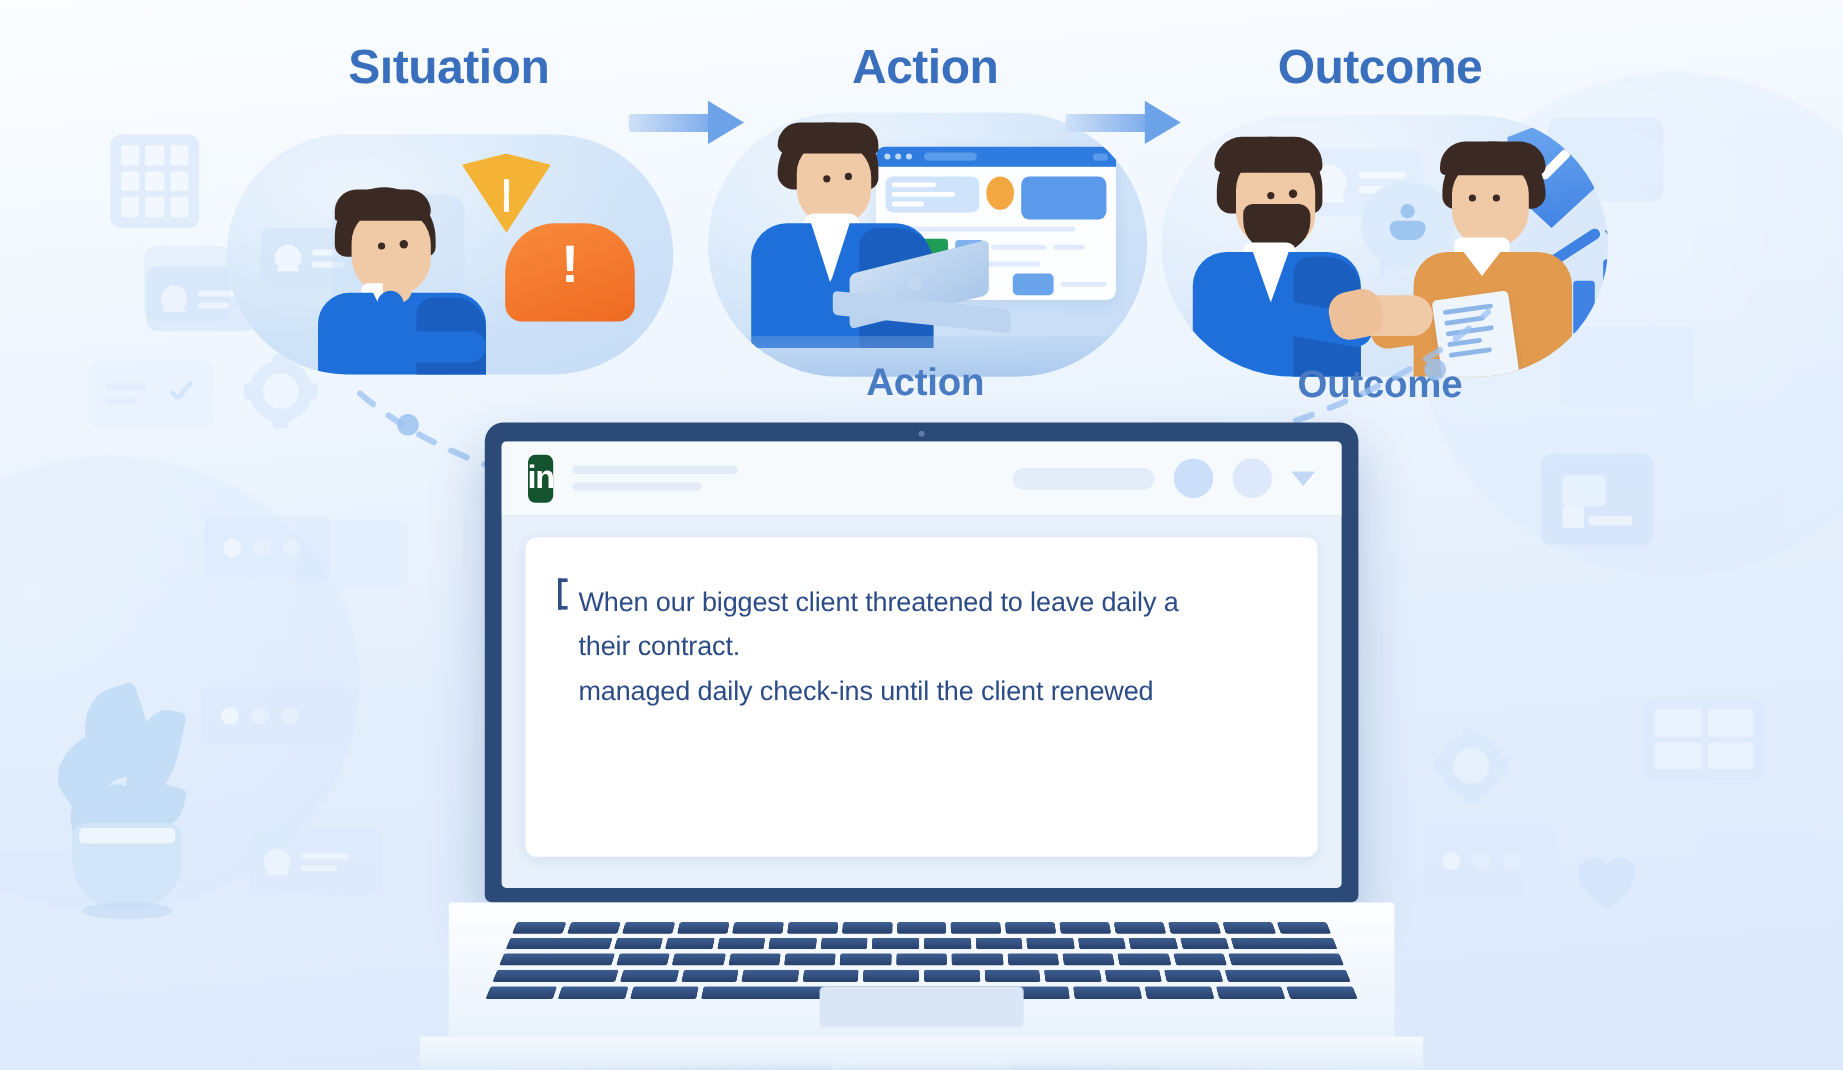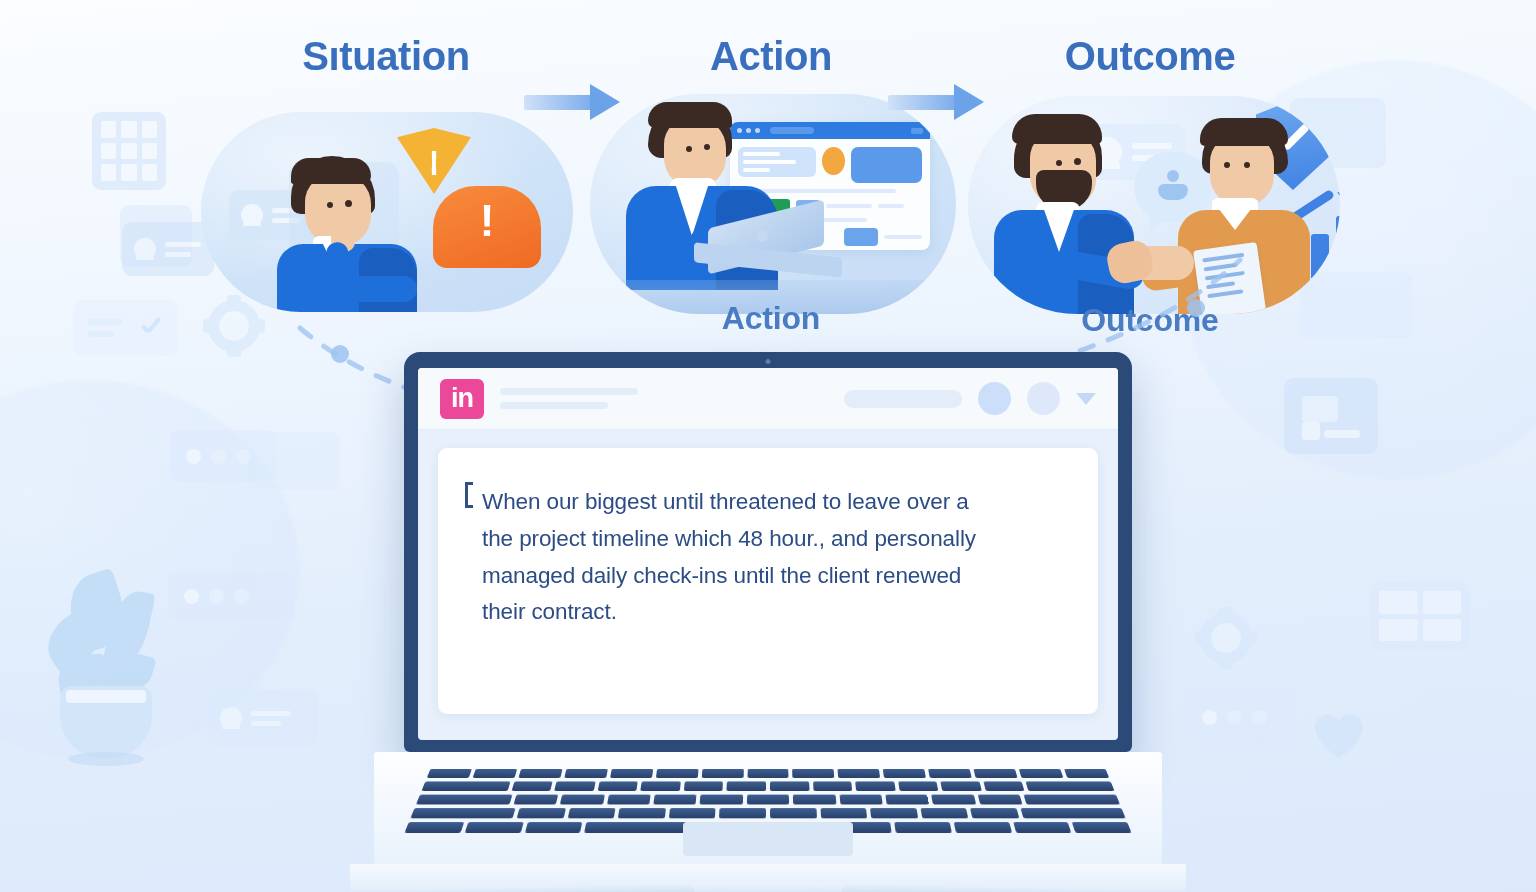--- a/index.html
+++ b/index.html
@@ -175,21 +175,21 @@
     width:728px; height:400px; background:#2c4a77; border-radius:16px 16px 6px 6px;
     padding:16px 14px 12px 14px; position:relative;
     box-shadow:0 22px 44px rgba(45,85,145,.28);
   }
   .cam { position:absolute; left:50%; top:7px; transform:translateX(-50%);
          width:5px; height:5px; border-radius:50%; background:#5f7da8; }
   .screen { width:100%; height:100%; background:#e7f0fb; border-radius:4px; overflow:hidden;
             display:flex; flex-direction:column; }
   .topbar { height:62px; background:#f7fafd; display:flex; align-items:center;
             padding:0 22px; gap:16px; border-bottom:1px solid #e2ecf8; flex:none; }
-  .li-logo { width:44px; height:40px; border-radius:6px; background:#ec4899; position:relative; flex:none; }
+  .li-logo { width:21px; height:40px; border-radius:6px; background:#14532d; position:relative; flex:none; }
   .li-logo span { position:absolute; color:#fff; font-weight:700; font-size:27px;
                   left:50%; top:50%; transform:translate(-50%,-52%); letter-spacing:-1px;
                   font-family:"Liberation Sans",sans-serif; }
   .nav-lines { display:flex; flex-direction:column; gap:7px; }
   .nav-lines b { display:block; height:7px; border-radius:4px; background:#e3ecf9; }
   .nav-lines b:nth-child(1){ width:138px; }
   .nav-lines b:nth-child(2){ width:108px; }
   .topbar .spacer { flex:1; }
   .search-pill { width:118px; height:18px; border-radius:9px; background:#e3ecf9; }
   .avatar-c { width:33px; height:33px; border-radius:50%; background:#cbdefa; }
@@ -335,21 +335,21 @@
     <div class="deco" style="left:1302px;top:700px;width:74px;height:68px;opacity:.5;">
       <svg width="74" height="68" viewBox="0 0 74 68">
           <path d="M37 58 C10 40 8 22 20 16 C29 11 37 20 37 20 C37 20 45 11 54 16 C66 22 64 40 37 58 Z" fill="#cfe2fa"></path>
         </svg>
     </div>
     <div class="deco card-ico soft" style="left:1418px;top:692px;width:96px;height:60px;opacity:.4;"></div>
   </div>
 
   <div class="pipeline">
 
-    <div class="panel" style="left:176px;top:34px;width:420px;height:310px;">
+    <div class="panel" style="left:164px;top:34px;width:420px;height:310px;">
       <div class="title-top">Sıtuation</div>
 
       <div class="capsule" style="left:25px;top:78px;width:372px;height:200px;">
         <span class="inner-glow"></span>
 
         <div class="pcard" style="position:absolute;left:28px;top:78px;width:98px;height:50px;background:#d5e7f9;border-radius:9px;opacity:.8;">
           <span class="av"></span>
             <span class="lines">
               <b style="width:38px"></b>
               <b style="width:28px"></b>
@@ -548,24 +548,23 @@
           <div class="search-pill"></div>
           <div class="avatar-c"></div>
           <div class="avatar-c lt"></div>
           <div class="chev"></div>
         </div>
 
         <div class="screen-body">
           <div class="post-card">
             <span class="caret"></span>
             <div class="post-text">
-              <div>When our biggest until threatened to leave over a</div>
-              <div>the project timeline which 48 hour., and personally</div>
+              <div>When our biggest client threatened to leave daily a</div>
+              <div>their contract.</div>
               <div>managed daily check-ins until the client renewed</div>
-              <div>their contract.</div>
             </div>
           </div>
         </div>
 
       </div>
     </div>
 
     <div class="deck">
       <div class="keys">
         <div class="krow">

